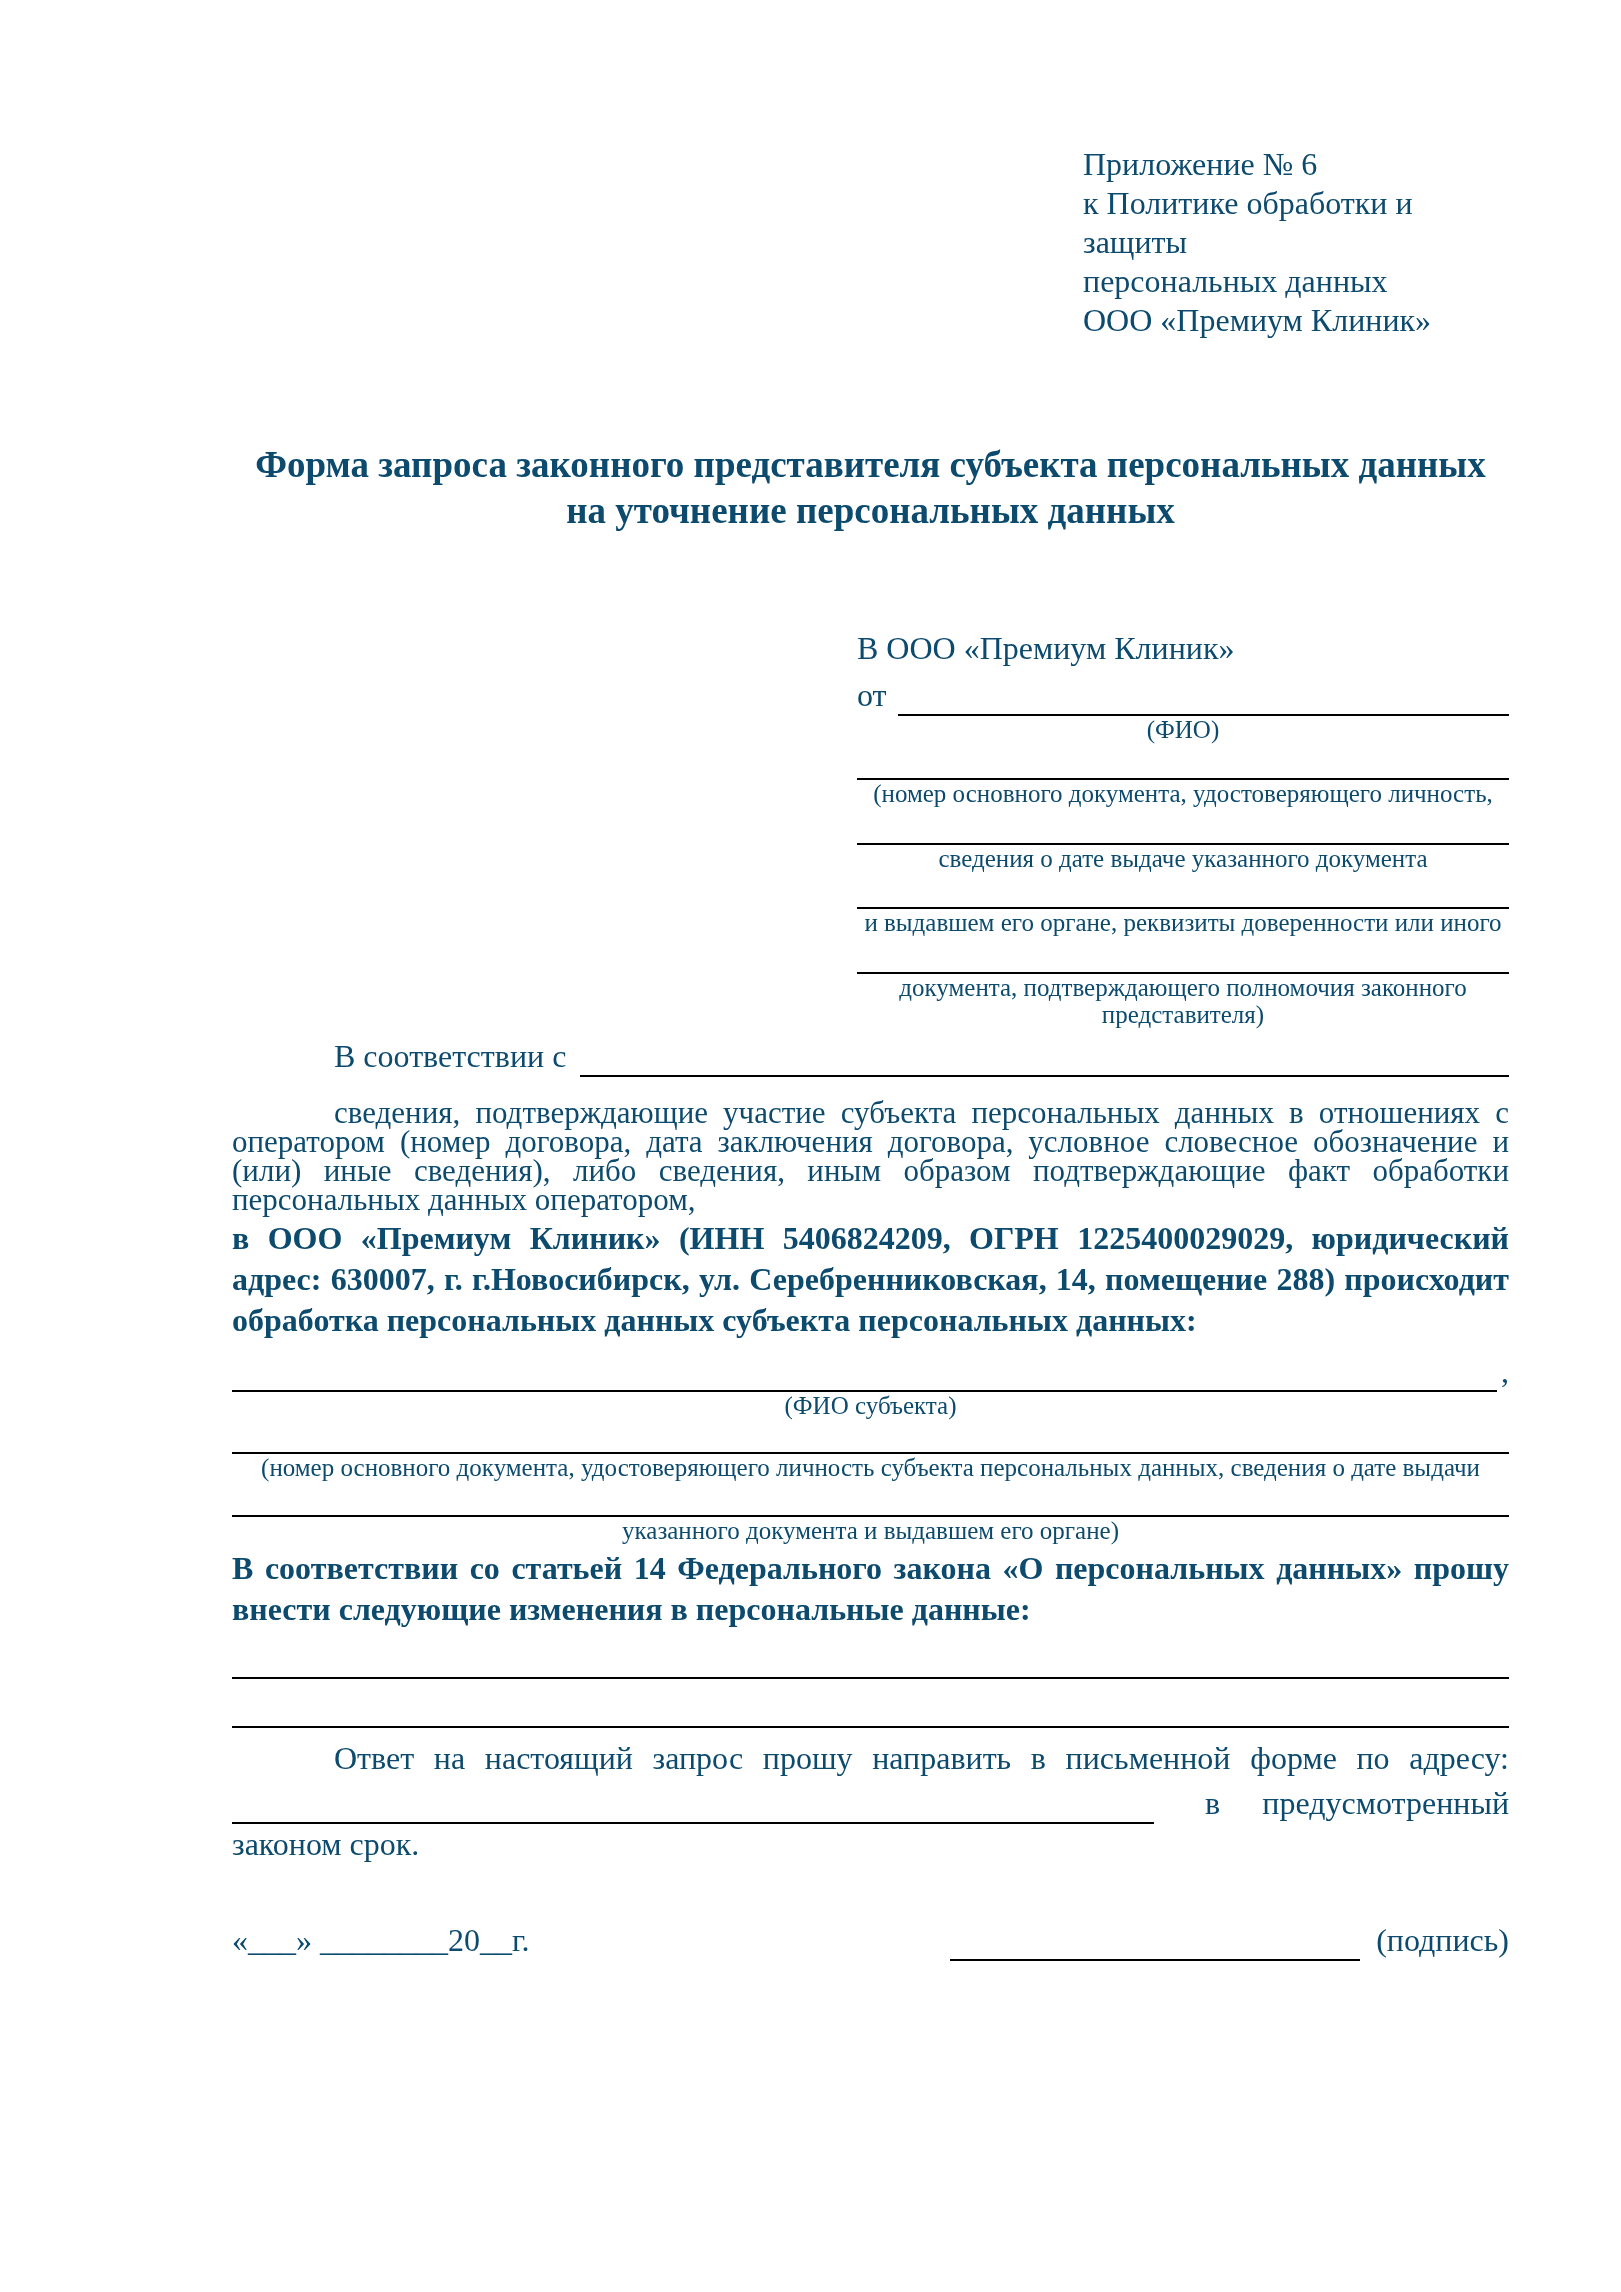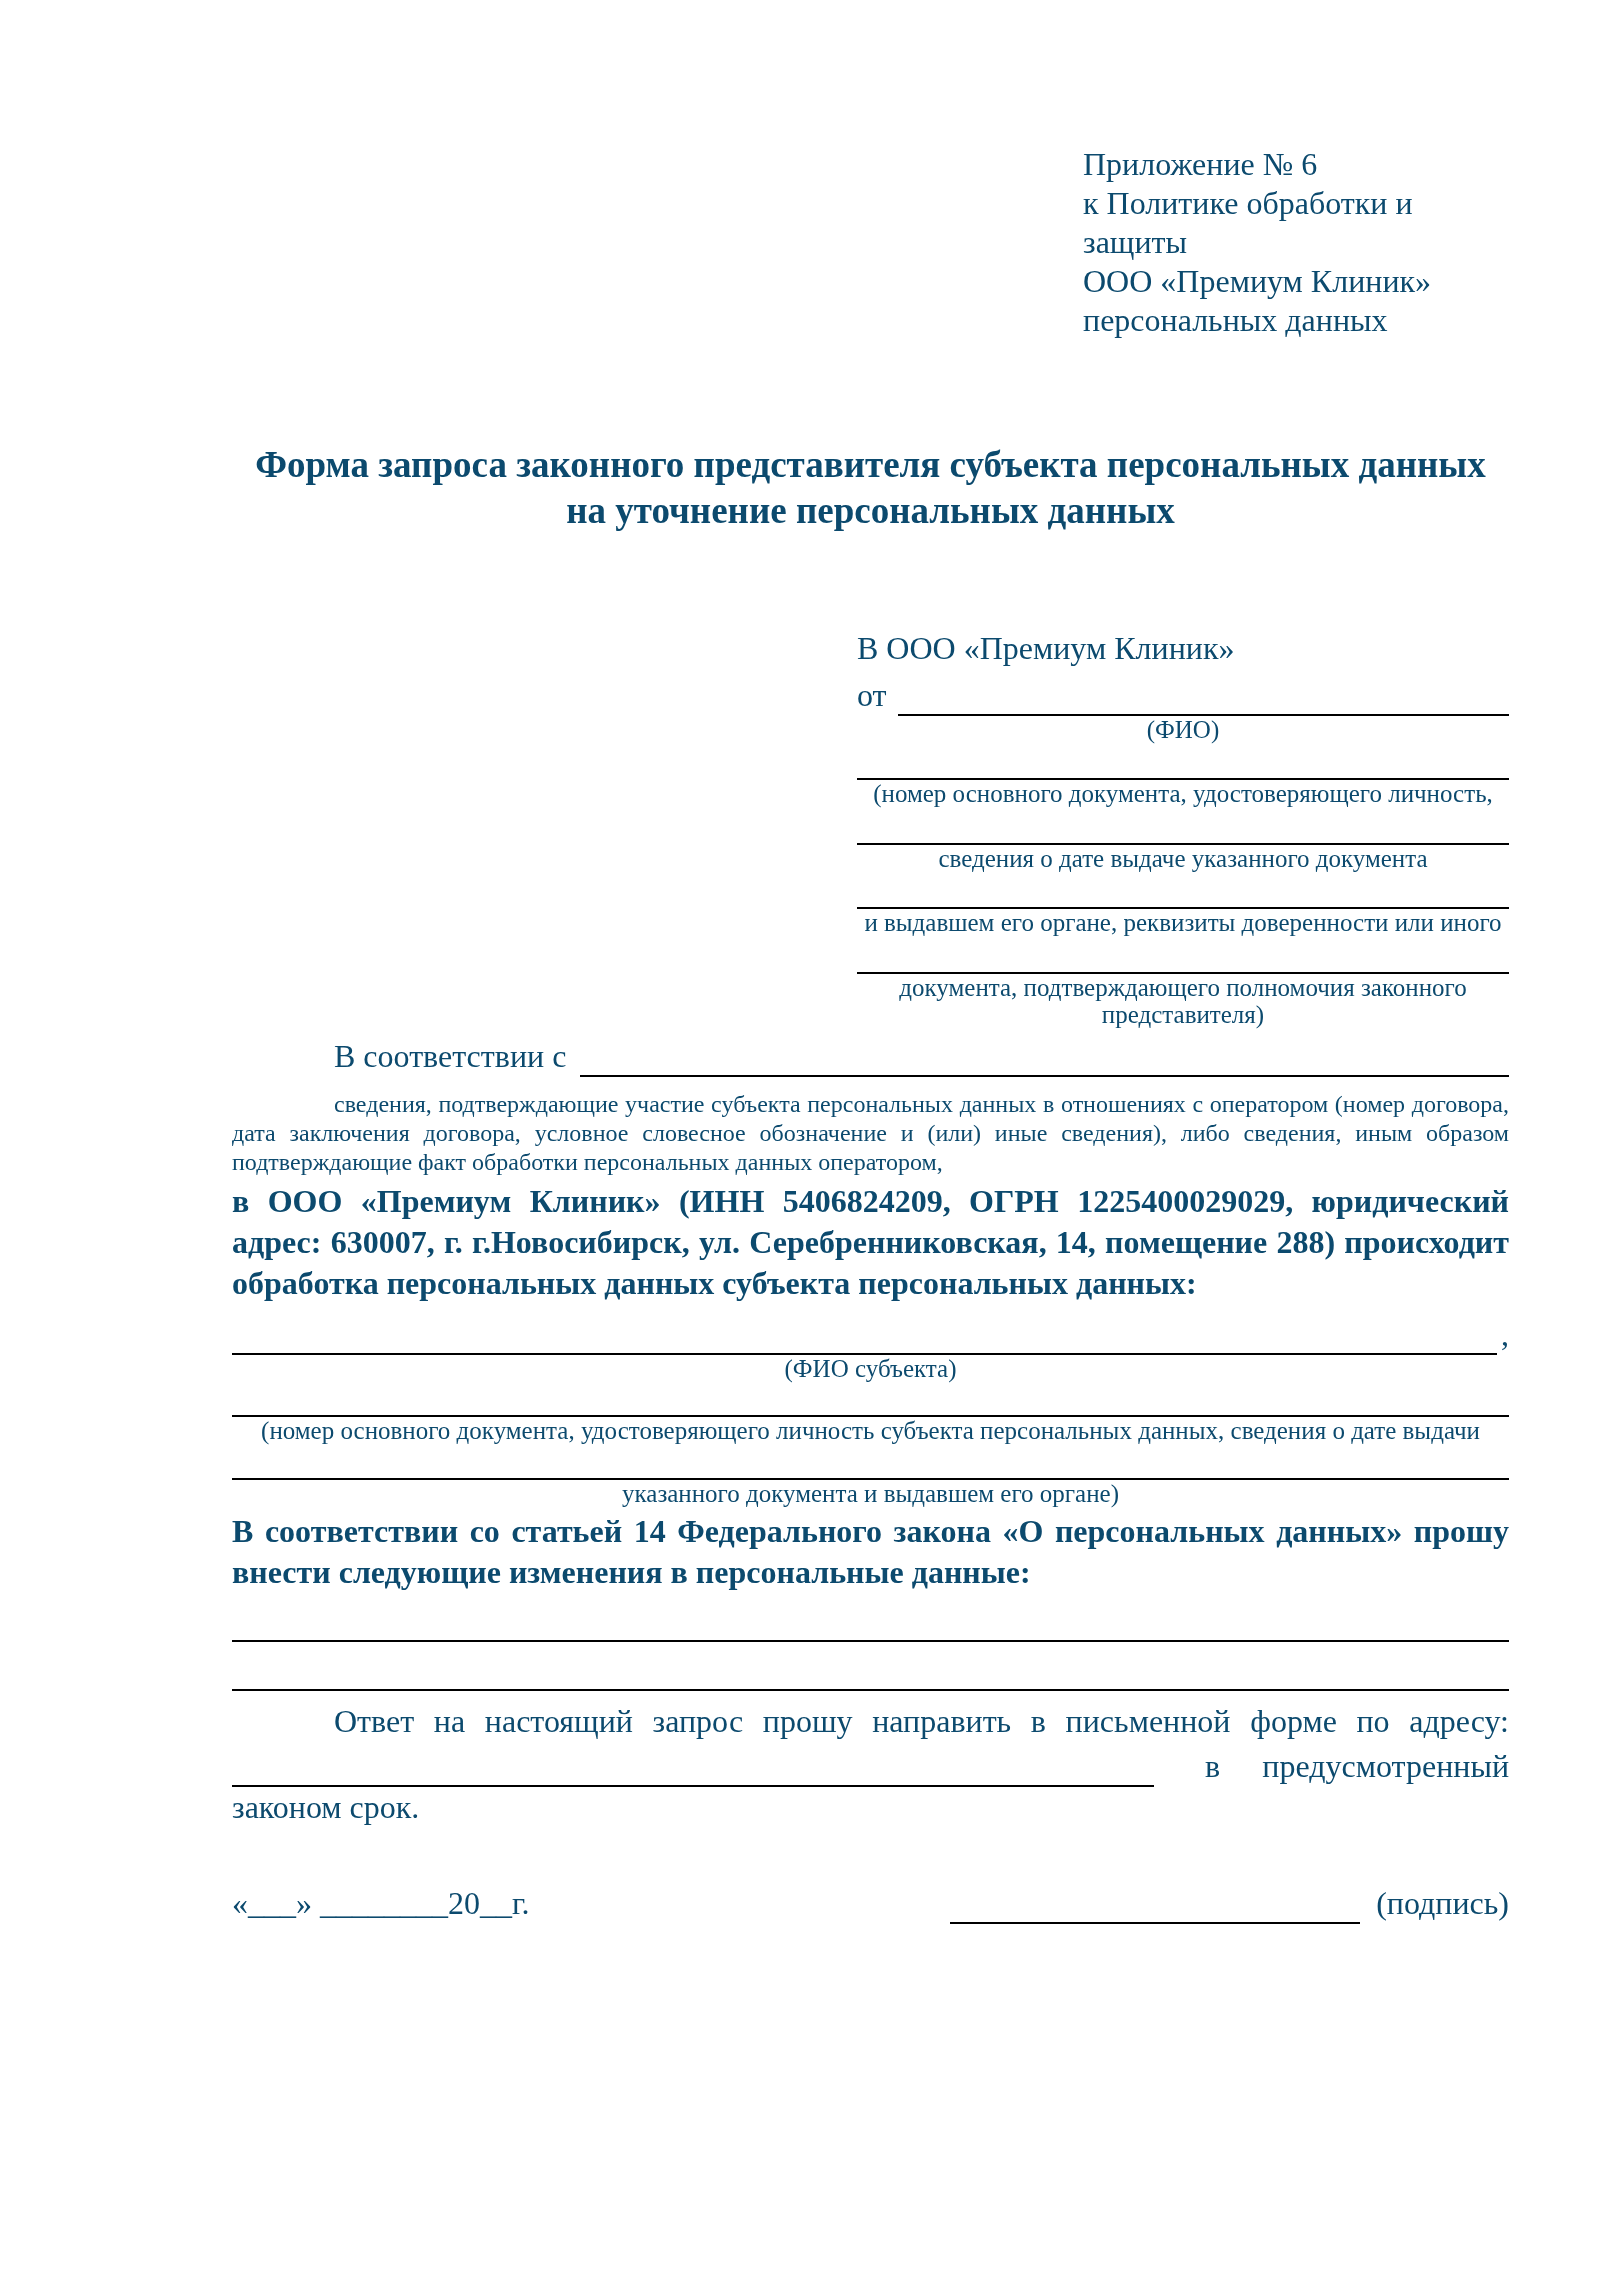--- a/index.html
+++ b/index.html
@@ -28,21 +28,21 @@
   .addressee { margin-top: 94px; margin-left: 625px; width: 652px; }
   .addr-from { display: flex; align-items: flex-end; margin-top: 5.9px; }
   .addr-from .blank { flex: 1; border-bottom: 2.9px solid #000; margin-left: 11.8px; }
   .caption { font-size: 25px; line-height: 27.4px; text-align: center; }
   .field-blank { height: 35px; border-bottom: 2.9px solid #000; }
   
   .zapros { margin-top: 37px; text-align: center; letter-spacing: 1px; }
   .intro-row { display: flex; align-items: flex-end; margin-top: 7.8px; }
   .intro-row .lead { white-space: nowrap; padding-left: 102px; }
   .intro-row .blank { flex: 1; border-bottom: 2.9px solid #000; margin-left: 13.7px; }
-  .footnote { font-size: 24px; line-height: 29px; text-align: justify; text-indent: 102px; margin-top: 13px; }
+  .footnote { font-size: 31px; line-height: 29px; text-align: justify; text-indent: 102px; margin-top: 21px; }
   .para { text-align: justify; margin-top: 3.9px; font-weight: bold; }
   .fio-row { display: flex; align-items: flex-end; margin-top: 9.8px; }
   .fio-row .blank { flex: 1; border-bottom: 2.9px solid #000; height: 25.5px; }
   .fio-row .comma { padding-left: 3.9px; }
   .full-blank { height: 33px; border-bottom: 2.9px solid #000; }
   .spacer-blank { height: 47px; border-bottom: 2.9px solid #000; }
   .answer-first {
     margin-top: 9.8px;
     text-indent: 102px;
     text-align: justify;
@@ -57,22 +57,22 @@
   .sig-group .blank { width: 410px; border-bottom: 2.9px solid #000; height: 25.5px; }
 </style>
 </head>
 <body>
 
 <div class="page">
 
   <div class="annex">
     <div>Приложение № 6</div>
     <div>к Политике обработки и защиты</div>
+    <div>персональных данных</div>
     <div>ООО «Премиум Клиник»</div>
-    <div>персональных данных</div>
   </div>
 
   <div class="doc-title">
     <div>Форма запроса законного представителя субъекта персональных данных</div>
     <div>на уточнение персональных данных</div>
   </div>
 
   <div class="addressee">
     <div>В ООО «Премиум Клиник»</div>
     <div class="addr-from">

